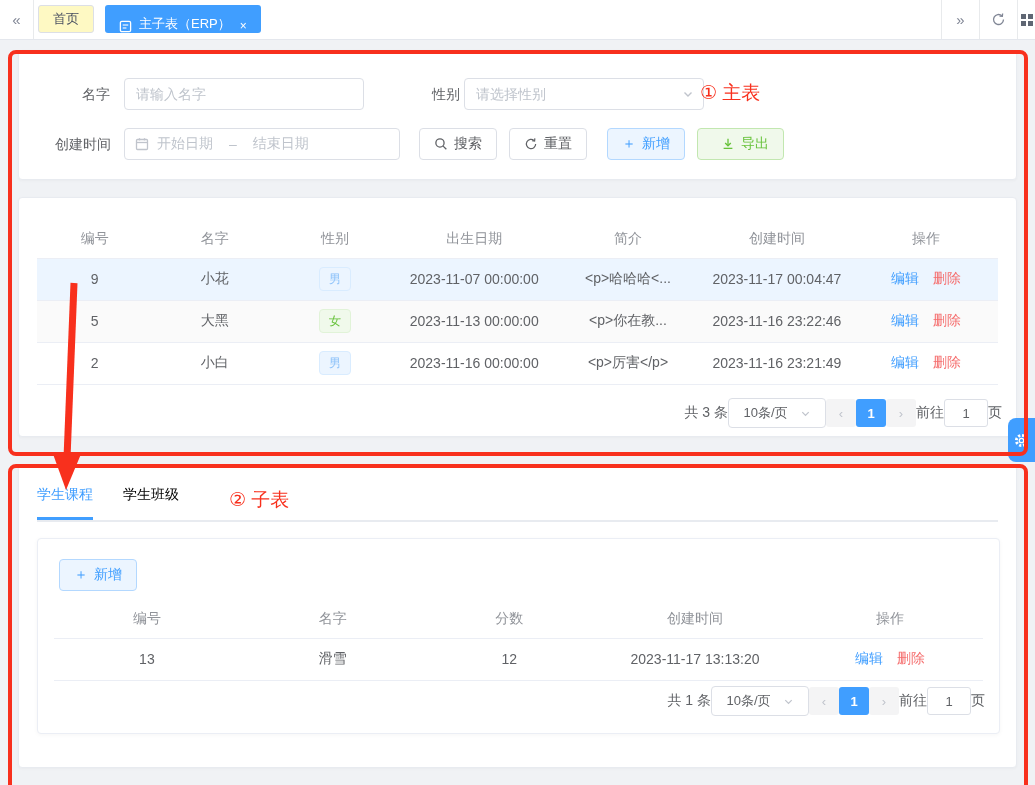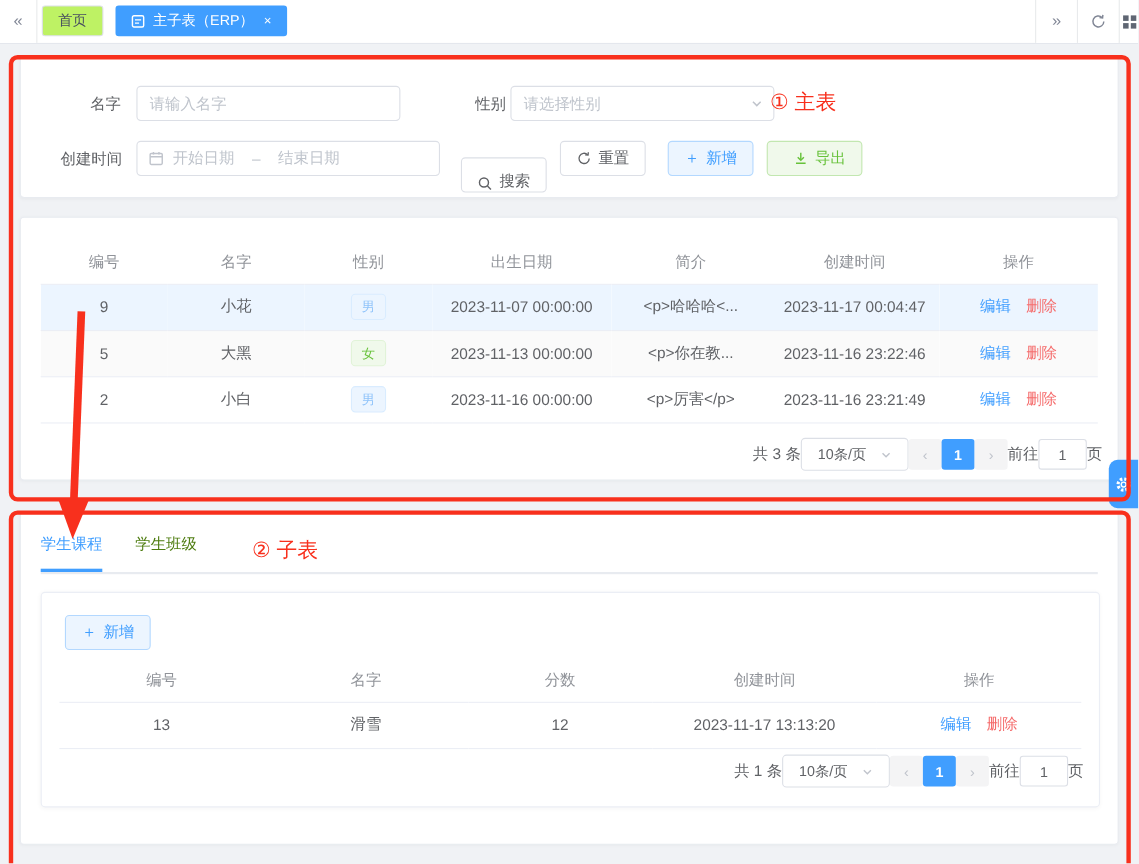--- a/index.html
+++ b/index.html
@@ -10,22 +10,22 @@
   .tabbar { position:absolute; top:0; left:0; width:1035px; height:40px; background:#fff;
             border-bottom:1px solid #e4e7ed; }
   .tb-cell { position:absolute; top:0; height:39px; display:flex; align-items:center; justify-content:center;
              color:#808695; font-size:15px; cursor:pointer; background:#fff; }
   .tb-left { left:0; width:34px; border-right:1px solid #e8eaec; }
   .tb-r1 { left:941px; width:38px; border-left:1px solid #e8eaec; }
   .tb-r2 { left:979px; width:38px; border-left:1px solid #e8eaec; }
   .tb-r3 { left:1017px; width:18px; border-left:1px solid #e8eaec; }
   .chip { position:absolute; top:5px; height:28px; display:flex; align-items:center; gap:7px;
           border-radius:3px; font-size:13px; padding:0 14px; cursor:pointer; }
-  .chip-home { left:38px; background:#bef264; border:1px solid #dcdfe6; color:#495060; }
-  .chip-active { left:105px; background:#409eff; color:#fff; }
+  .chip-home { left:38px; background:#fef9c3; border:1px solid #dcdfe6; color:#495060; }
+  .chip-active { left:105px; background:#409eff; color:#fff;align-items:flex-end; }
   .grid-icon { display:grid; grid-template-columns:5px 5px; grid-gap:2px; }
   .grid-icon i { width:5px; height:5px; background:#5f6673; }
 
   
   .card { position:absolute; left:18px; width:999px; background:#fff; border:1px solid #e8ebf0;
           border-radius:4px; box-shadow:0 1px 3px rgba(0,0,0,0.03); }
   #card-form  { top:50px;  height:130px; }
   #card-table { top:197px; height:240px; }
   #card-sub   { top:465px; height:303px; }
 
@@ -68,21 +68,21 @@
            display:flex; align-items:center; justify-content:center; gap:12px; font-size:13px;
            color:#606266; cursor:pointer; }
   .pg-btn { min-width:30px; height:28px; border-radius:3px; background:#f4f4f5; color:#c0c4cc;
             display:flex; align-items:center; justify-content:center; font-size:13px; cursor:pointer; }
   .pg-cur { background:#409eff; color:#fff; font-weight:600; }
   .goto-input { width:44px; height:28px; border:1px solid #dcdfe6; border-radius:3px; text-align:center;
                 font-size:13px; color:#606266; outline:none; }
 
   
   .sub-tabs { position:absolute; left:18px; top:20px; display:flex; gap:30px; }
-  .sub-tab { font-size:14px; font-weight:500; color:#4d7c0f; padding-bottom:13px; cursor:pointer;
+  .sub-tab { font-size:14px; font-weight:500; color:#000000; padding-bottom:13px; cursor:pointer;
              border-bottom:3px solid transparent; }
   .sub-tab.active { color:#409eff; border-bottom-color:#409eff; }
   .tabs-line { position:absolute; left:18px; right:18px; top:54px; height:2px; background:#e8ebf0; }
   .inner-card { position:absolute; left:18px; top:72px; width:963px; height:196px;
                 border:1px solid #ebeef5; border-radius:4px; box-shadow:0 1px 4px rgba(0,0,0,0.04);
                 background:#fff; }
 
   
   .gear-fab { position:absolute; left:1008px; top:418px; width:27px; height:44px; background:#409eff;
               border-radius:8px 0 0 8px; display:flex; align-items:center; justify-content:flex-start;
@@ -161,21 +161,21 @@
             <line x1="1.5" y1="5.5" x2="12.5" y2="5.5" stroke="#c0c4cc" stroke-width="1.3"></line>
             <line x1="4.5" y1="1.2" x2="4.5" y2="3.4" stroke="#c0c4cc" stroke-width="1.3"></line>
             <line x1="9.5" y1="1.2" x2="9.5" y2="3.4" stroke="#c0c4cc" stroke-width="1.3"></line>
           </svg>
       </span>
       <span class="ph">开始日期</span>
       <span class="sep">–</span>
       <span class="ph">结束日期</span>
     </div>
 
-    <button class="btn" style="left:400px; top:92px;align-items:flex-end;">
+    <button class="btn" style="left:400px; top:77px;">
       <span class="icon">
         <svg width="14" height="14" viewBox="0 0 15 15">
             <circle cx="6.4" cy="6.4" r="4.4" fill="none" stroke="#606266" stroke-width="1.4"></circle>
             <line x1="9.8" y1="9.8" x2="13.2" y2="13.2" stroke="#606266" stroke-width="1.4"></line>
           </svg>
       </span>
       <span>搜索</span>
     </button>
     <button class="btn" style="left:490px; top:77px;">
       <span class="icon">

